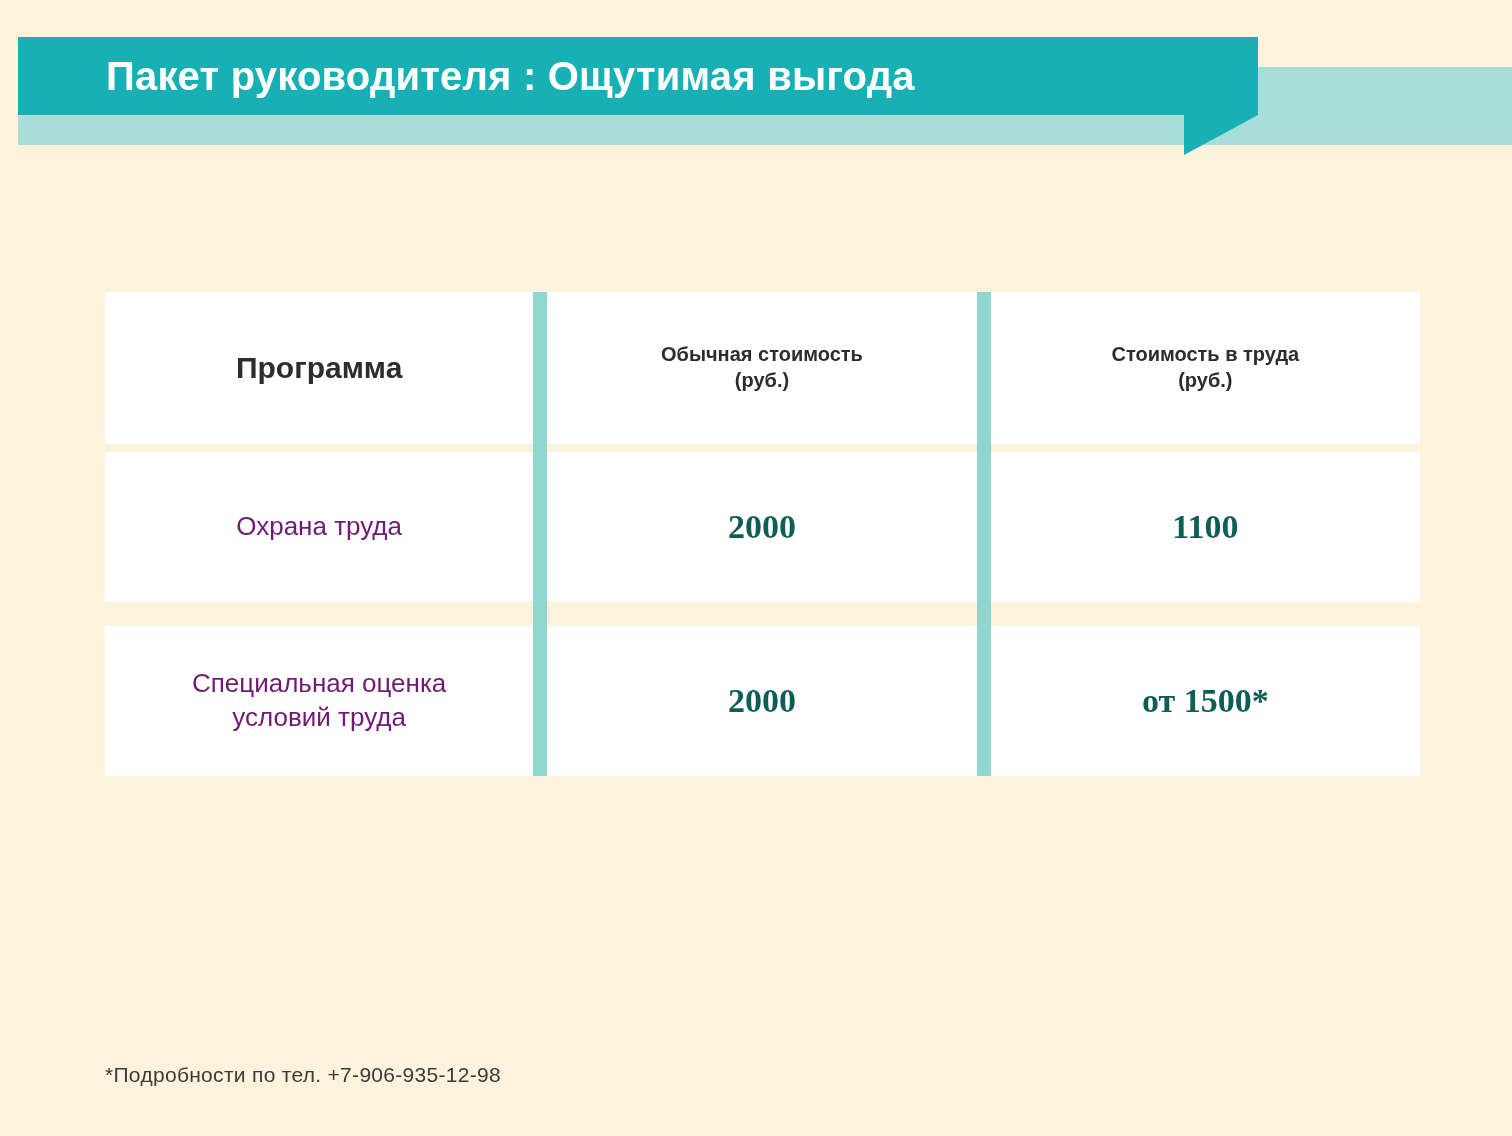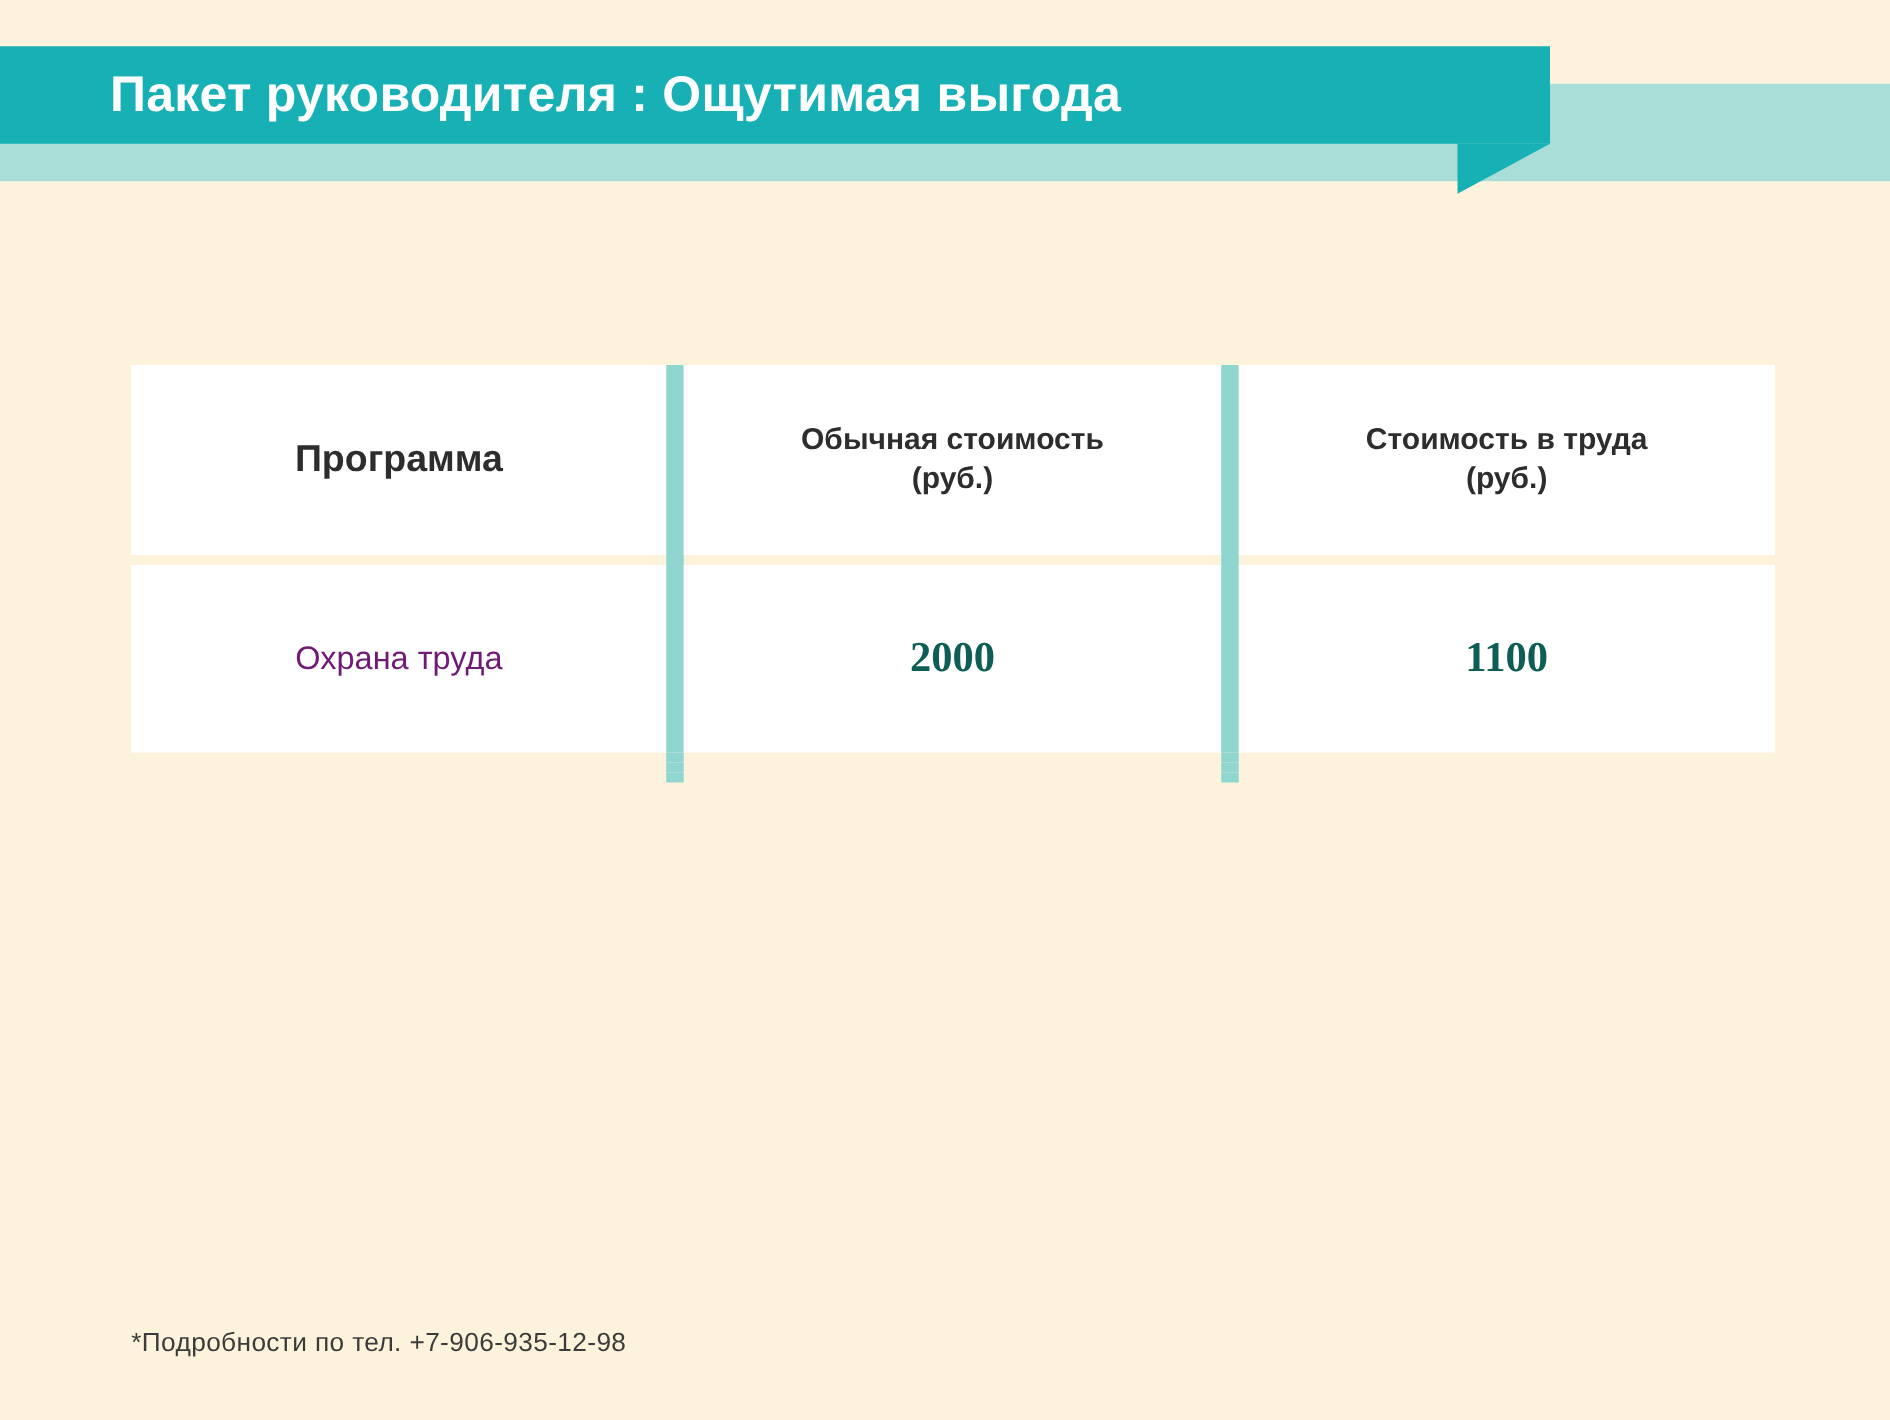--- a/index.html
+++ b/index.html
@@ -12,21 +12,21 @@
     background: #fdf3dc;
     font-family: "Liberation Sans", sans-serif;
     overflow: hidden;
     position: relative;
   }
 
   
   .banner-wrap {
     position: absolute;
     top: 37px;
-    left: 0;
+    left: 18px;
     width: 1328px;
     height: 120px;
   }
   .banner-shadow {
     position: absolute;
     top: 30px;
     left: 0;
     width: 1512px;
     height: 78px;
     background: #a8ddd8;
@@ -84,21 +84,21 @@
   .col-sep {
     width: 14px;
     background: #8fd6cf !important;
     padding: 0;
   }
   .c-prog { width: 425px; }
   .c-val  { width: 426px; }
 
   .head-cell {
     height: 152px;
-    font-size: 24px;
+    font-size: 20px;
     font-weight: bold;
     color: #2d2d2d;
     line-height: 1.28;
     padding: 0 14px;
   }
   .head-cell.prog {
     font-size: 30px;
   }
 
   .body-cell-name {
@@ -193,16 +193,26 @@
 
 
     <tr class="row-gap">
       <td></td>
       <td class="col-sep"></td>
       <td></td>
       <td class="col-sep"></td>
       <td></td>
     </tr>
 
+    <tr>
+      <td class="body-cell-name">
+        <div>Специальная оценка</div>
+        <div>условий труда</div>
+      </td>
+      <td class="col-sep"></td>
+      <td class="body-cell-val">2000</td>
+      <td class="col-sep"></td>
+      <td class="body-cell-val">от 1500*</td>
+    </tr>
   </tbody>
 </table>
 
 <div class="footnote">*Подробности по тел. +7-906-935-12-98</div>
 
 </body></html>

